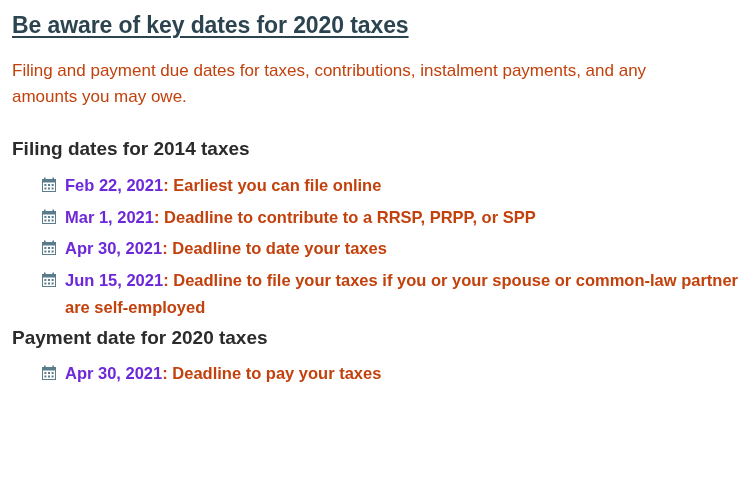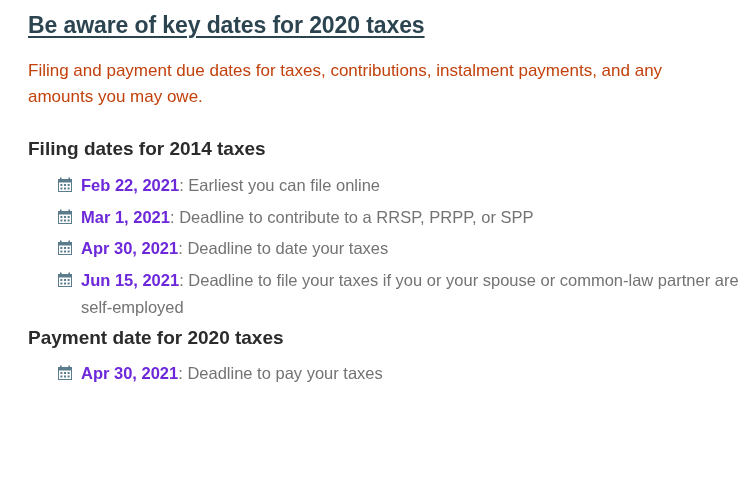--- a/index.html
+++ b/index.html
@@ -8,21 +8,21 @@
     background: #ffffff;
   }
   body {
     width: 751px;
     height: 485px;
     font-family: "Liberation Sans", sans-serif;
     color: #333333;
     overflow: hidden;
   }
   .page {
-    padding: 8px 12px 0 28px;
+    padding: 8px 12px 0 12px;
     box-sizing: border-box;
     width: 751px;
   }
   .main-title {
     font-size: 23px;
     font-weight: bold;
     color: #2b4450;
     text-decoration: underline;
     text-underline-offset: 3px;
     letter-spacing: -0.1px;
@@ -70,21 +70,22 @@
   .cal-icon svg { display: block; }
   .date-text {
     flex: 1 1 auto;
     max-width: 690px;
   }
   .date-text .d {
     font-weight: bold;
     color: #6d28d9;
   }
   .date-text .desc {
-    color: #737373;
+    color: #c2410c;
+    font-weight: bold;
   }
 </style>
 </head>
 <body>
 
 <div class="page">
 
   <a class="main-title" href="#">Be aware of key dates for 2020 taxes</a>
 
   <p class="intro">Filing and payment due dates for taxes, contributions, instalment payments, and any amounts you may owe.</p>

